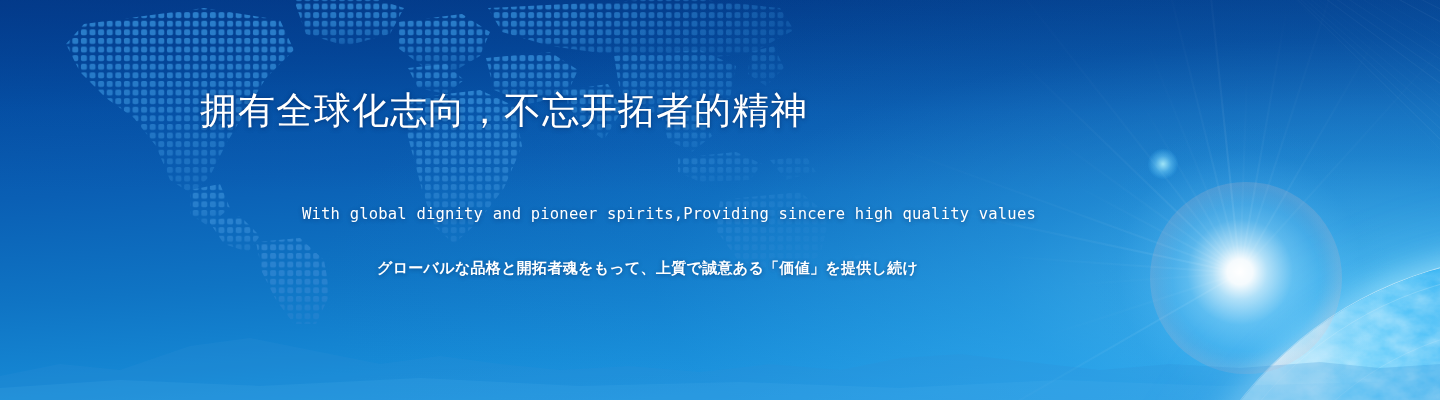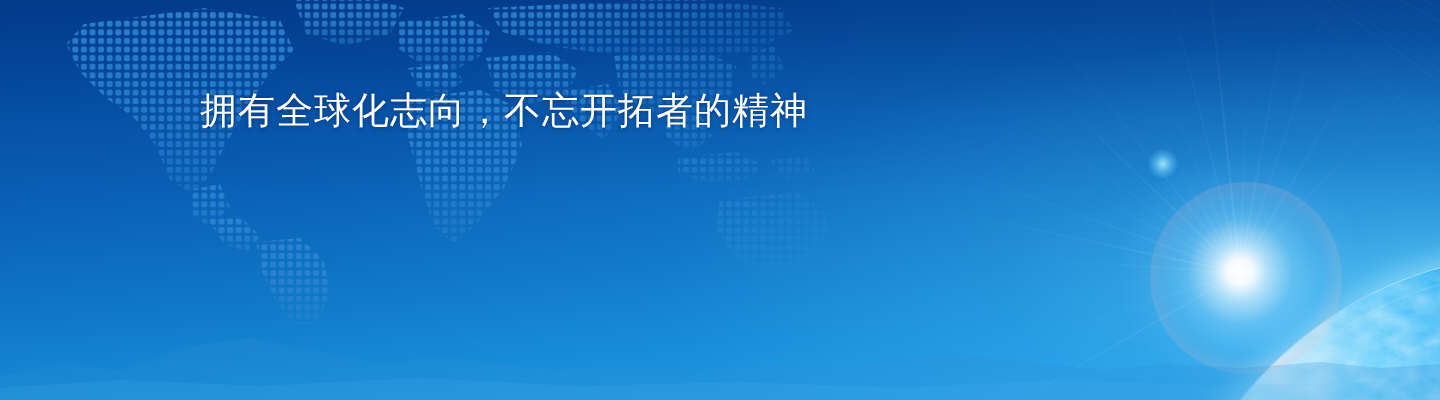--- a/index.html
+++ b/index.html
@@ -373,15 +373,17 @@
       <path d="M0 56 L60 44 L120 50 L190 26 L250 18 L310 30 L380 44 L440 36 L500 44
                L560 50 L630 46 L700 52 L770 44 L840 50 L900 38 L960 34 L1030 42
                L1100 50 L1170 44 L1240 48 L1320 42 L1380 48 L1440 44 L1440 80 L0 80 Z" fill="#2f8fd6" opacity="0.42"></path>
       <path d="M0 68 L120 60 L260 66 L420 58 L580 66 L740 62 L900 68 L1060 60
                L1220 66 L1440 60 L1440 80 L0 80 Z" fill="#53b0e8" opacity="0.30"></path>
     </svg>
   </div>
 
   <div id="copy">
     <div class="headline" id="headline-1">拥有全球化志向，不忘开拓者的精神</div>
+    <div class="subline-en">With global dignity and pioneer spirits,Providing sincere high quality values</div>
+    <div class="subline-jp">グローバルな品格と開拓者魂をもって、上質で誠意ある「価値」を提供し続け</div>
   </div>
 
 </div>
 
 </body></html>

